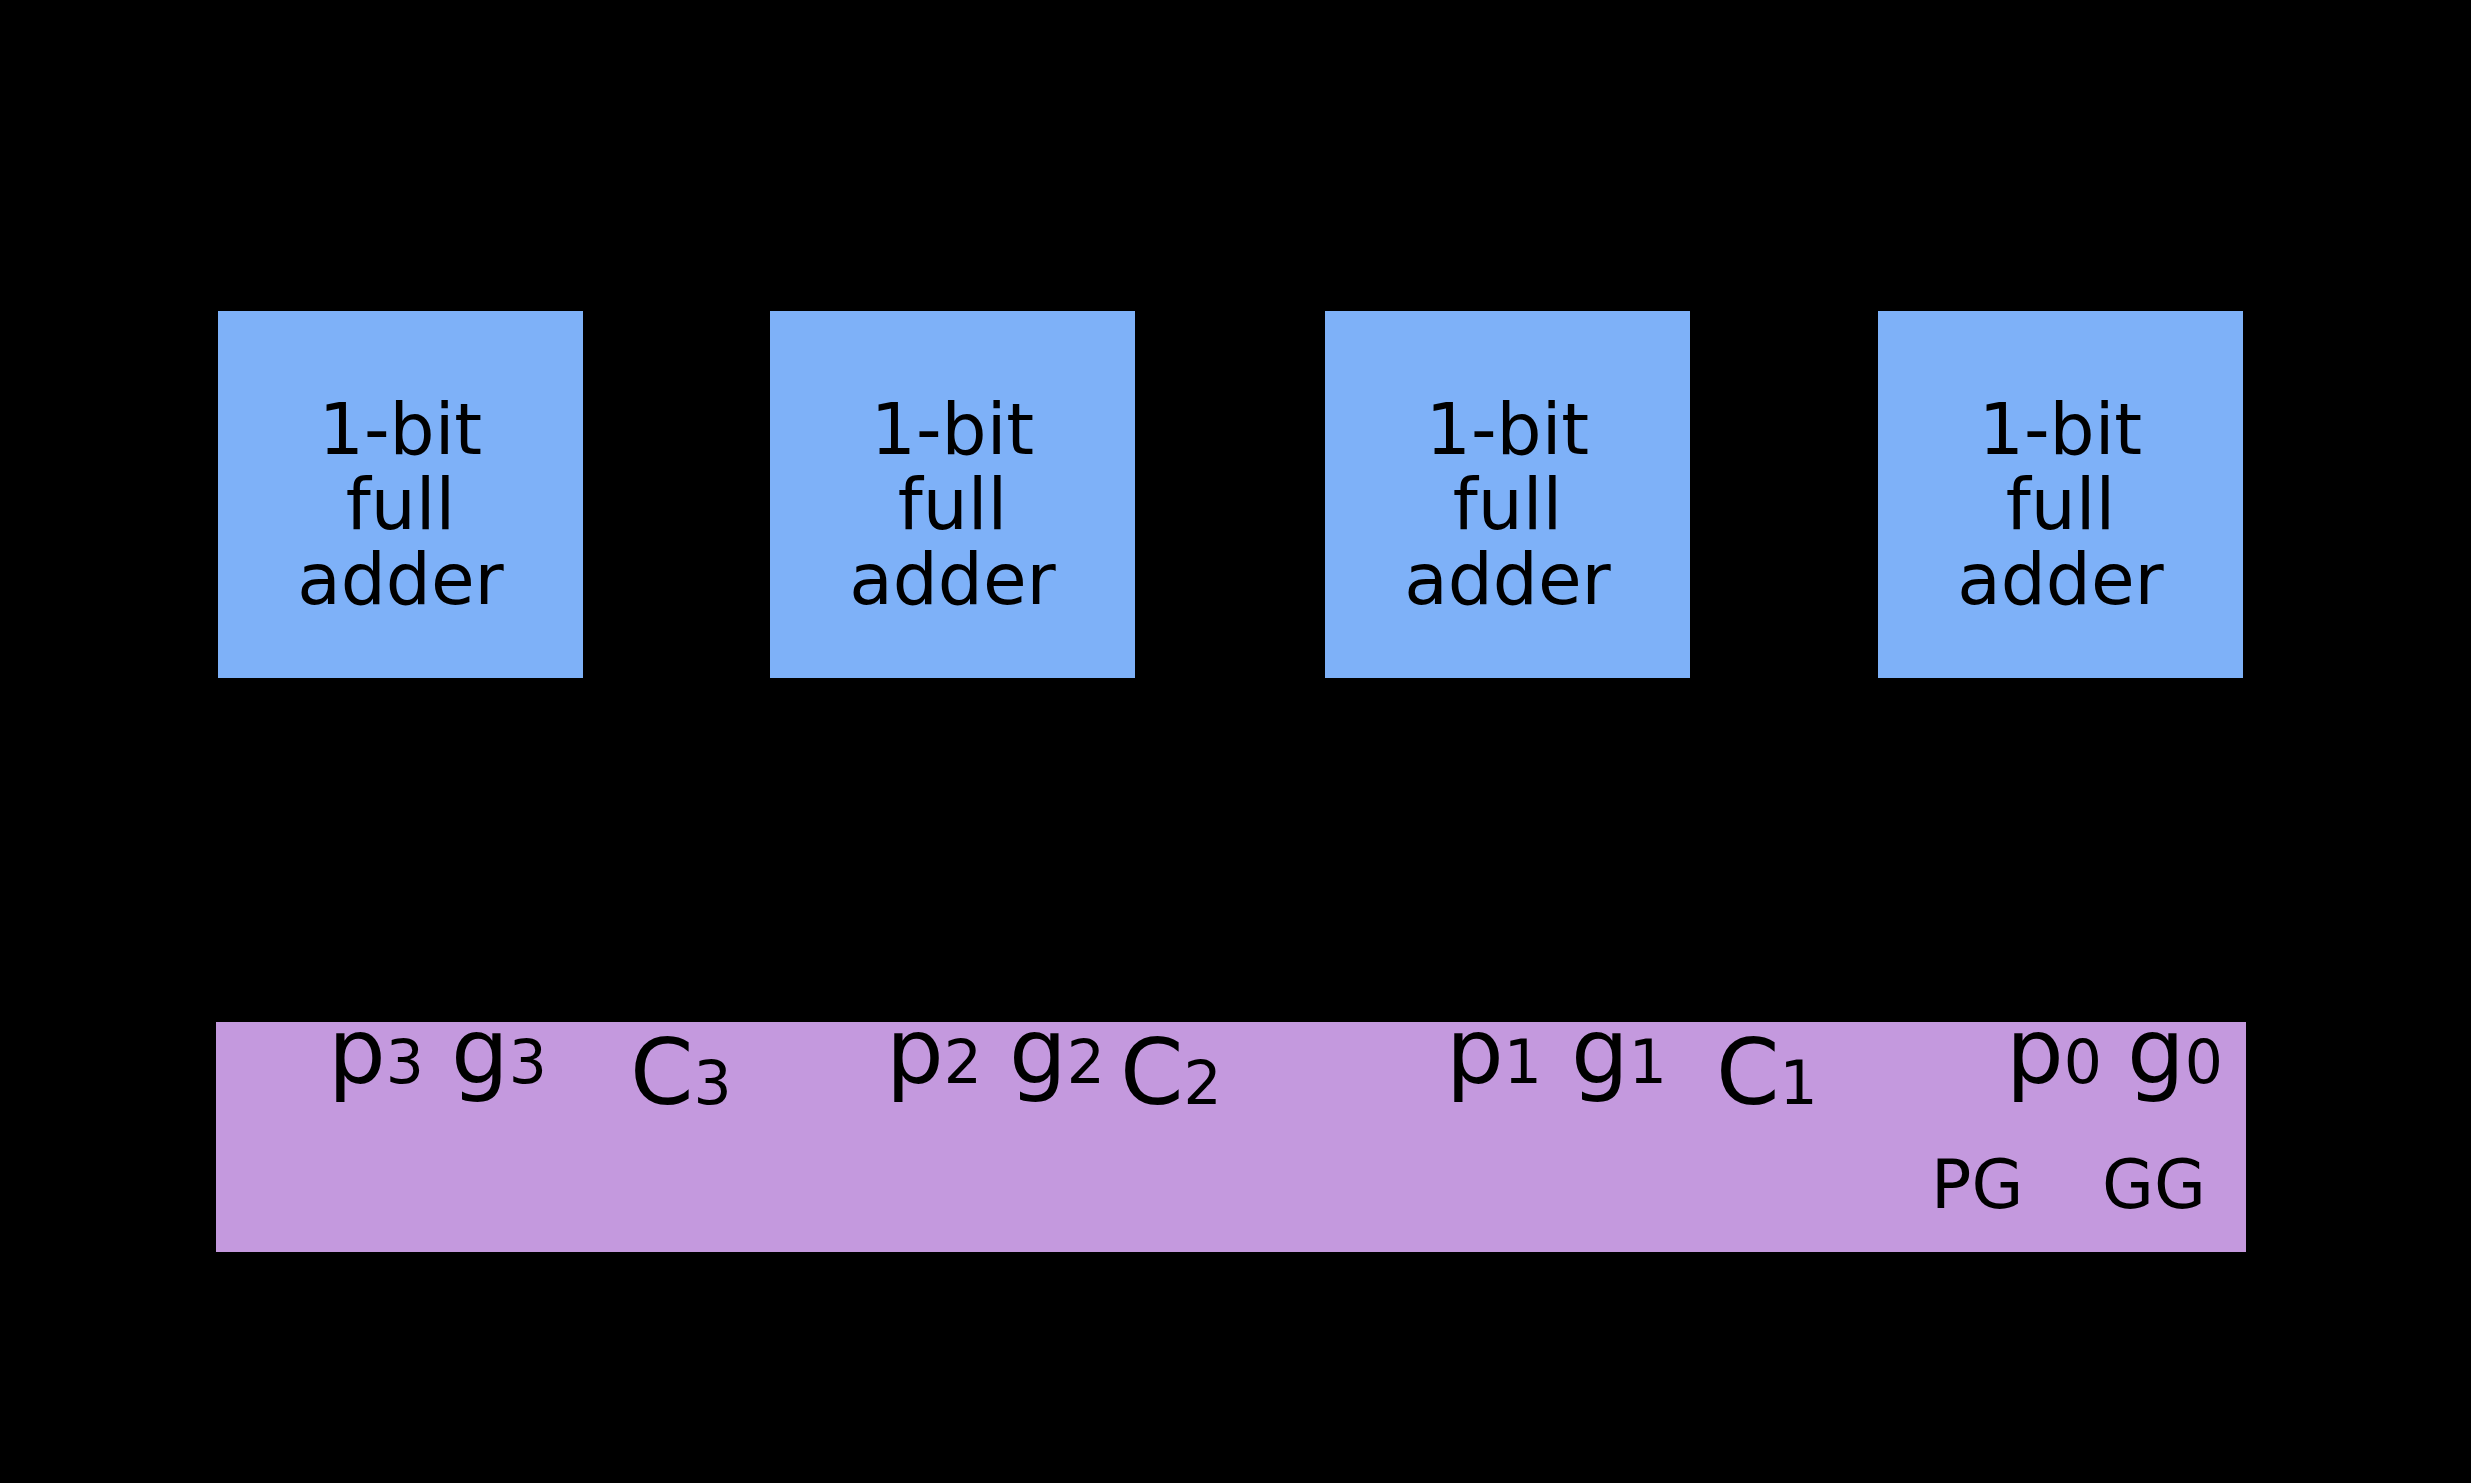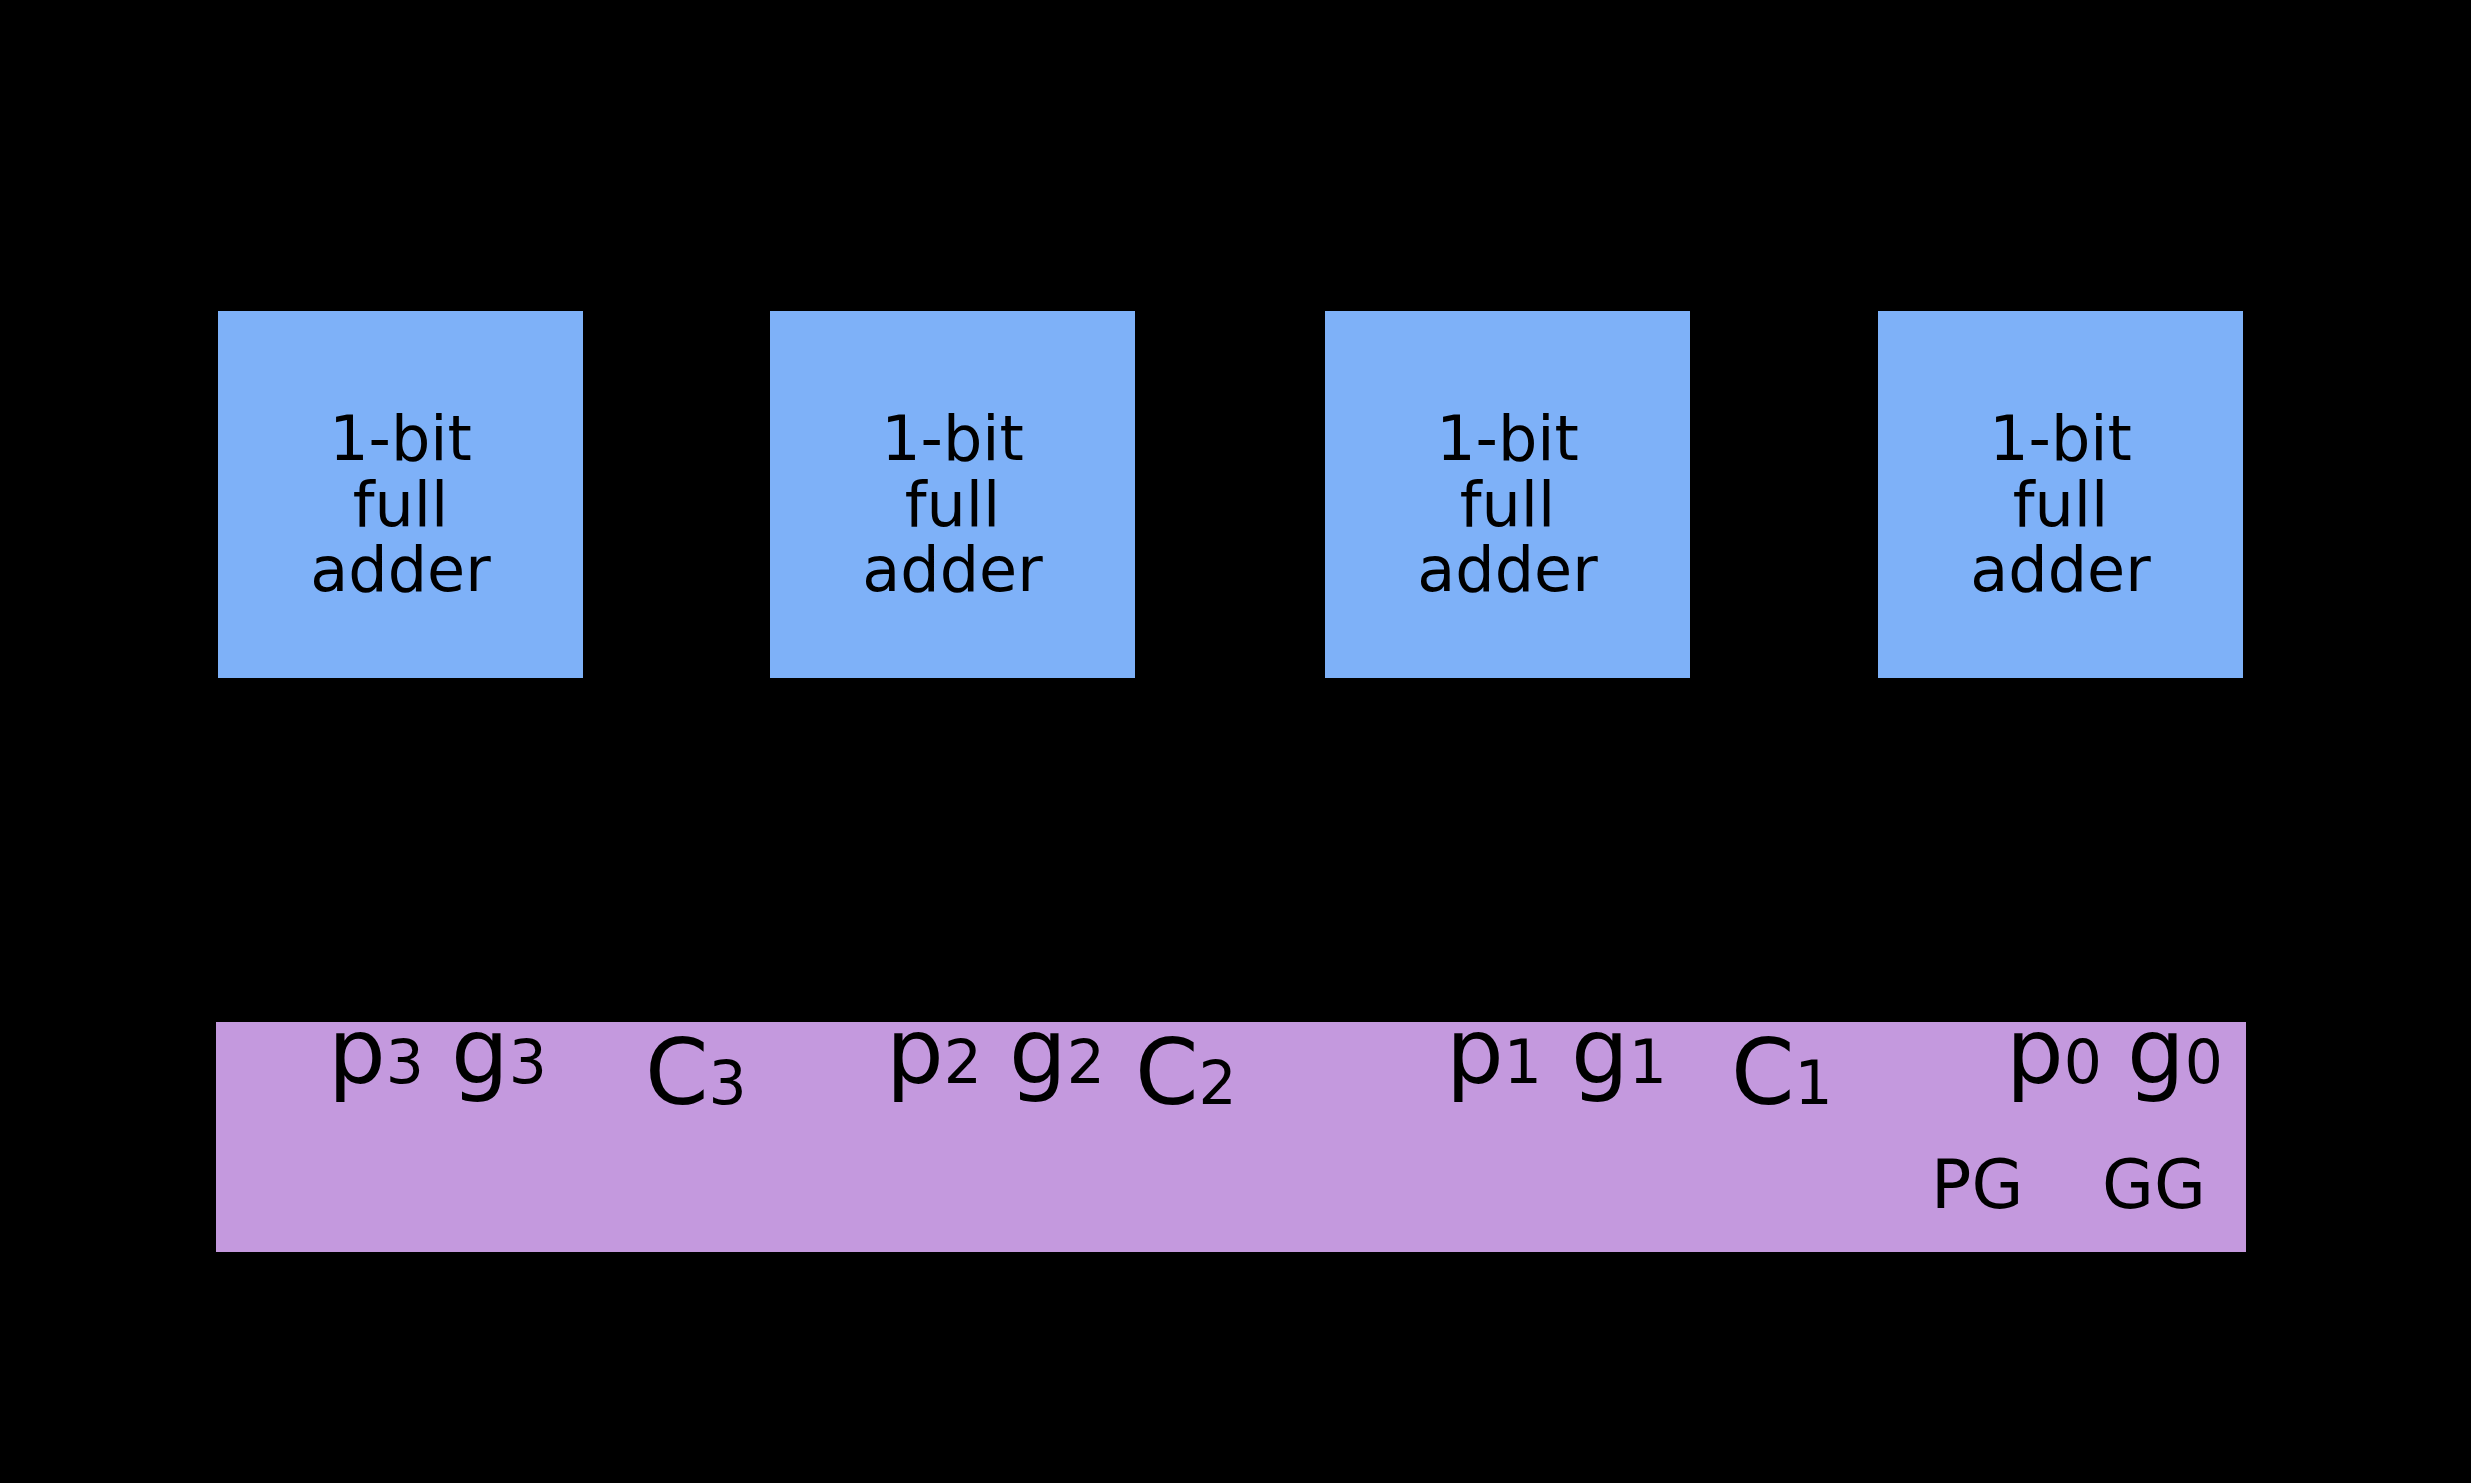--- a/index.html
+++ b/index.html
@@ -27,21 +27,21 @@
     top: 311px;
     width: 365px;
     height: 367px;
     background: var(--adder-fill);
     display: flex;
     flex-direction: column;
     align-items: center;
     justify-content: center;
     padding-top: 20px;
     box-sizing: border-box;
-    font-size: 62px;
+    font-size: 71px;
     line-height: 1.06;
     text-align: center;
   }
   #fa-bit3 { left: 218px; }
   #fa-bit2 { left: 770px; }
   #fa-bit1 { left: 1325px; }
   #fa-bit0 { left: 1878px; }
 
   .cla-box {
     position: absolute;
@@ -55,21 +55,21 @@
     position: absolute;
     top: 1006px;
     font-size: 91px;
     line-height: 1;
     white-space: nowrap;
     text-align: right;
   }
   .sig .sub {
     font-size: 60px;
   }
-  .sig-c { top: 1027px; margin-left: 15px; }
+  .sig-c { top: 1027px; }
 
   .cla-title {
     position: absolute;
     left: 457px;
     top: 1132px;
     font-size: 89px;
     line-height: 1;
     white-space: nowrap;
   }
   .cla-out {

